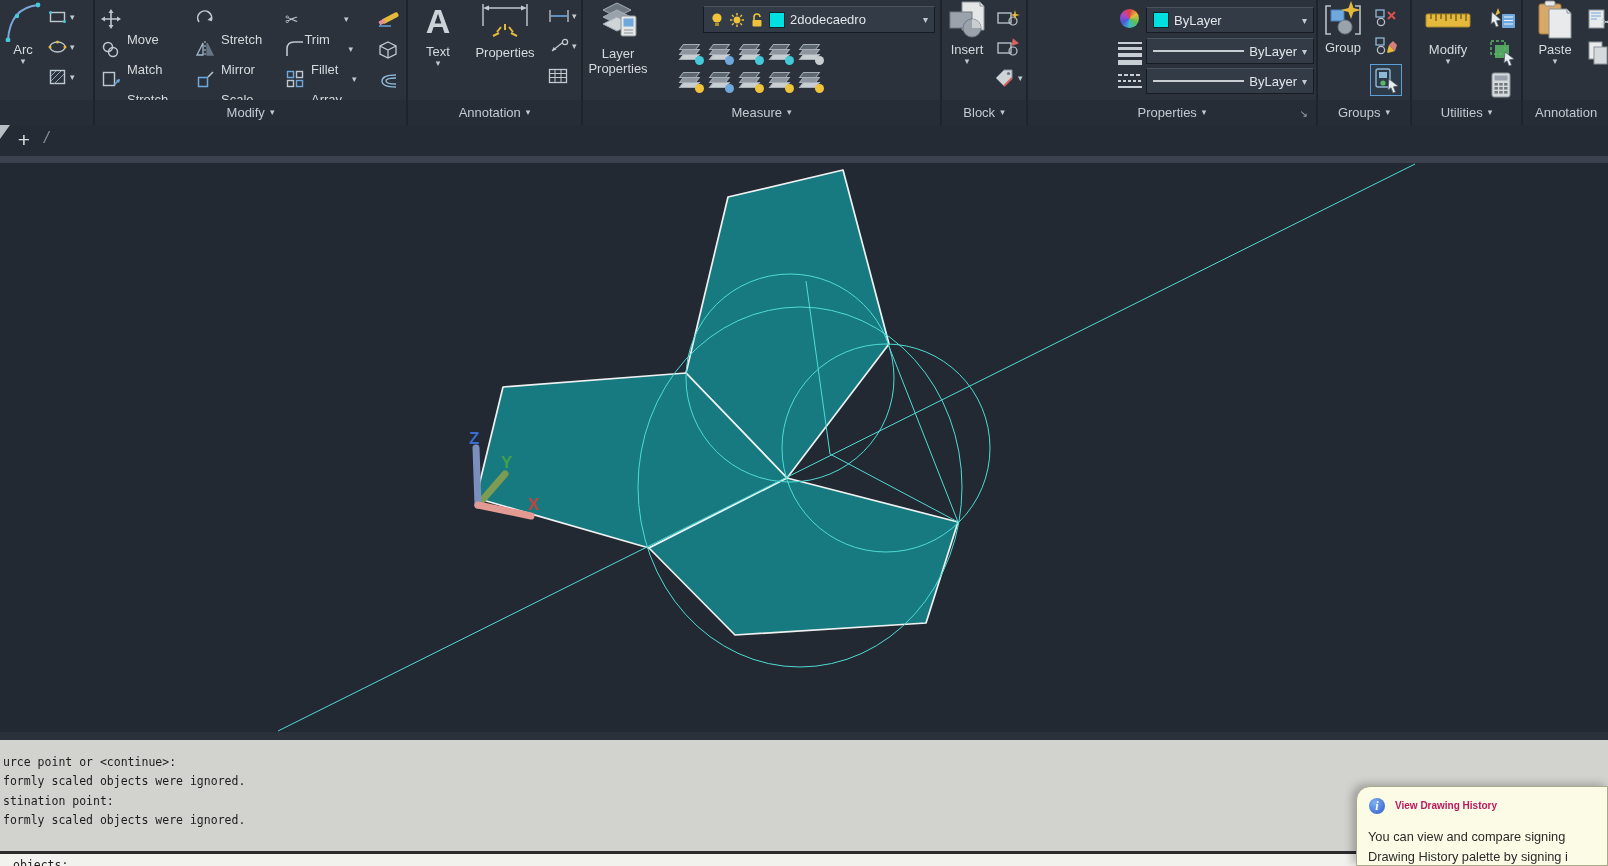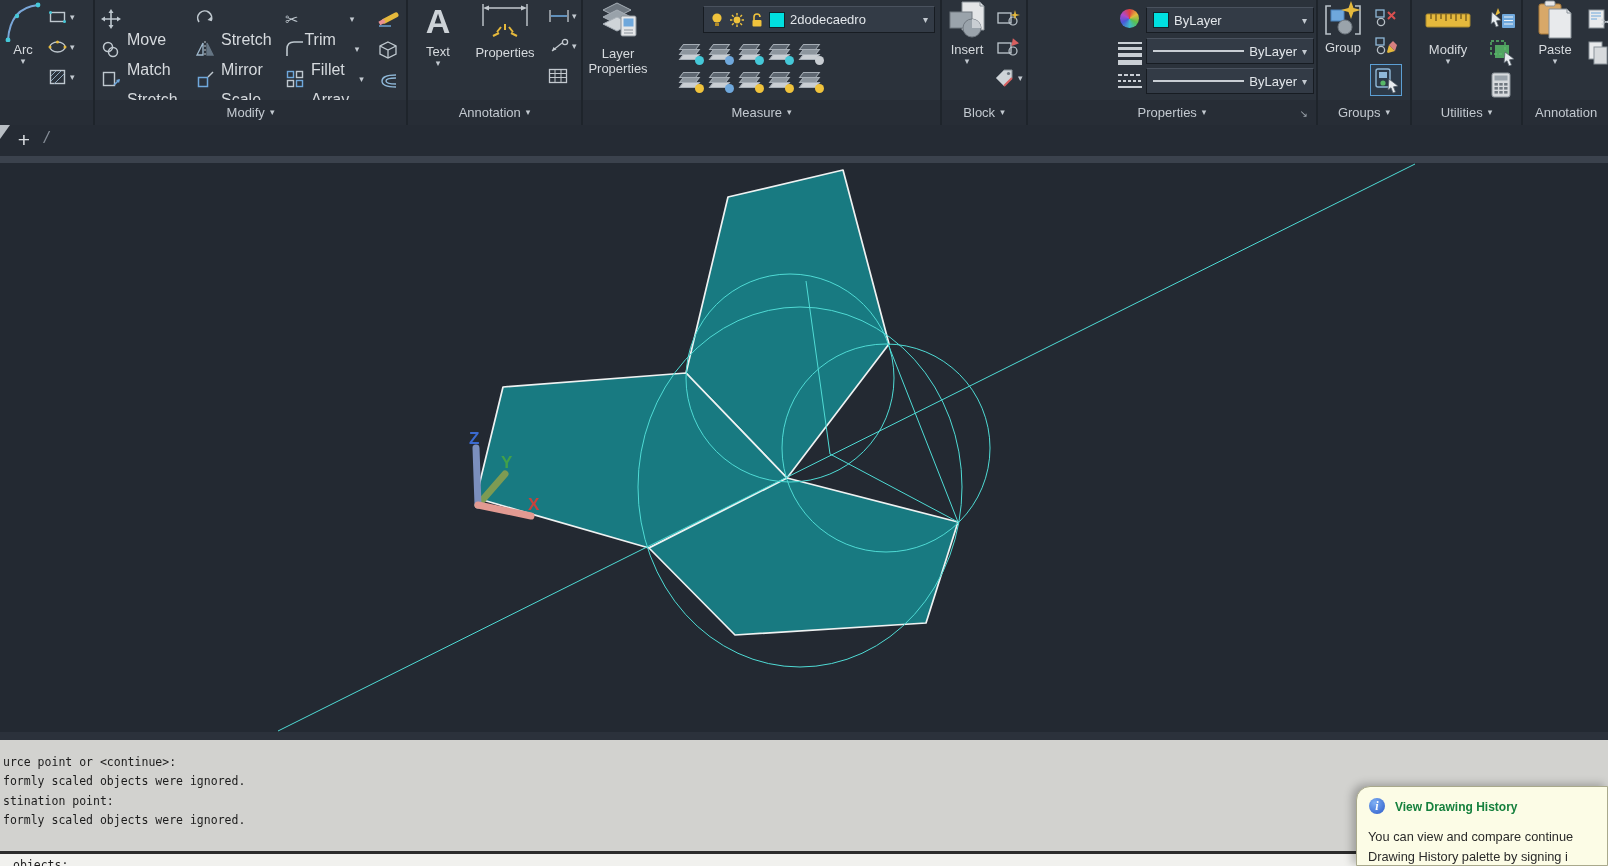--- a/index.html
+++ b/index.html
@@ -8,21 +8,21 @@
   
   #ribbon{position:absolute;left:0;top:0;width:1608px;height:125px;background:#2b323b;}
   .panel{position:absolute;top:0;height:125px;background:#2b323b;border-right:2px solid #1e242b;box-sizing:border-box;}
   .plabel{position:absolute;left:0;right:0;bottom:0;height:25px;background:#272d36;display:flex;align-items:center;justify-content:center;gap:5px;font-size:13px;color:#c3c9d0;white-space:nowrap;overflow:hidden;}
   .caret{font-size:9px;color:#c3c9d0;line-height:1;}
   .abs{position:absolute;}
   .bigbtn{position:absolute;display:flex;flex-direction:column;align-items:center;cursor:default;}
   .btnlabel{font-size:13px;color:#d6dade;text-align:center;line-height:15px;white-space:nowrap;}
   .btnlabel.wrap{white-space:normal;}
   .cell{position:absolute;display:flex;align-items:center;gap:6px;height:26px;}
-  .cell .btnlabel{font-size:16px;margin-top:41px;}
+  .cell .btnlabel{font-size:13px;margin-top:41px;}
   svg.ic{display:block;}
   .field{background:#333b46;border:1px solid #171c22;border-top-color:#4a525e;display:flex;align-items:center;padding:0 6px;box-sizing:border-box;color:#e2e6ea;font-size:13px;gap:5px;}
   .field .fcaret{margin-left:auto;font-size:10px;color:#c3c9d0;}
   .swatch{width:14px;height:14px;background:#00e0e0;border:1px solid #10252a;}
   .lwline{flex:1;height:2px;background:#c9ced4;}
   .stack{position:relative;width:24px;height:20px;}
   .stack i{position:absolute;left:1px;width:17px;height:6px;border:1px solid #a6aeb6;transform:skewX(-38deg);box-sizing:border-box;}
   .stack i:nth-child(1){top:0;background:#5d6670;}
   .stack i:nth-child(2){top:5px;background:#8d969e;}
   .stack i:nth-child(3){top:10px;background:#c9ced3;}
@@ -39,21 +39,21 @@
   #cmdband{position:absolute;left:0;top:732px;width:1608px;height:8px;background:#2b313b;}
   
   #cmdhist{position:absolute;left:0;top:740px;width:1608px;height:111px;background:#d2d2cf;overflow:hidden;
      font-family:"DejaVu Sans Mono", monospace;font-size:11.5px;color:#1c1c1c;line-height:19.3px;padding:13px 0 0 3px;box-sizing:border-box;white-space:pre;}
   #cmddivider{position:absolute;left:0;top:851px;width:1608px;height:3px;background:#2b2b2b;}
   #cmdinput{position:absolute;left:0;top:854px;width:1608px;height:12px;background:#f1f1ee;overflow:hidden;
      font-family:"DejaVu Sans Mono", monospace;font-size:11.5px;color:#1c1c1c;padding:4px 0 0 13px;box-sizing:content-box;}
   
   #popup{position:absolute;left:1356px;top:786px;width:252px;height:80px;background:#fcfce6;border:1px solid #a9a98c;
      border-top-left-radius:14px;box-shadow:-4px -2px 8px rgba(0,0,0,.25);box-sizing:border-box;}
-  #popup .ptitle{position:absolute;left:38px;top:13px;font-size:12px;font-weight:bold;color:#15803d;white-space:nowrap;}
+  #popup .ptitle{position:absolute;left:38px;top:13px;font-size:10px;font-weight:bold;color:#be185d;white-space:nowrap;}
   #popup .pbody{position:absolute;left:11px;top:40px;width:400px;font-size:12.8px;color:#2a2a2a;line-height:20px;white-space:nowrap;}
   #infoicon{position:absolute;left:12px;top:11px;width:16px;height:16px;border-radius:50%;
      background:radial-gradient(circle at 35% 30%, #7fb0f4, #2a59c8);color:#fff;font-family:"Liberation Serif",serif;
      font-size:12px;font-weight:bold;font-style:italic;text-align:center;line-height:16px;}
 </style>
 </head>
 <body>
 
 <div id="app">
 
@@ -588,18 +588,18 @@
 formly scaled objects were ignored.
 stination point:
 formly scaled objects were ignored.</div>
   <div id="cmddivider"></div>
   <div id="cmdinput"><span>objects:</span></div>
 
   <div id="popup">
     <div id="infoicon">i</div>
     <div class="ptitle">View Drawing History</div>
     <div class="pbody">
-      <span>You can view and compare continue </span><br>
+      <span>You can view and compare signing </span><br>
       <span>Drawing History palette by signing i</span>
     </div>
   </div>
 
 </div>
 
 </body></html>

